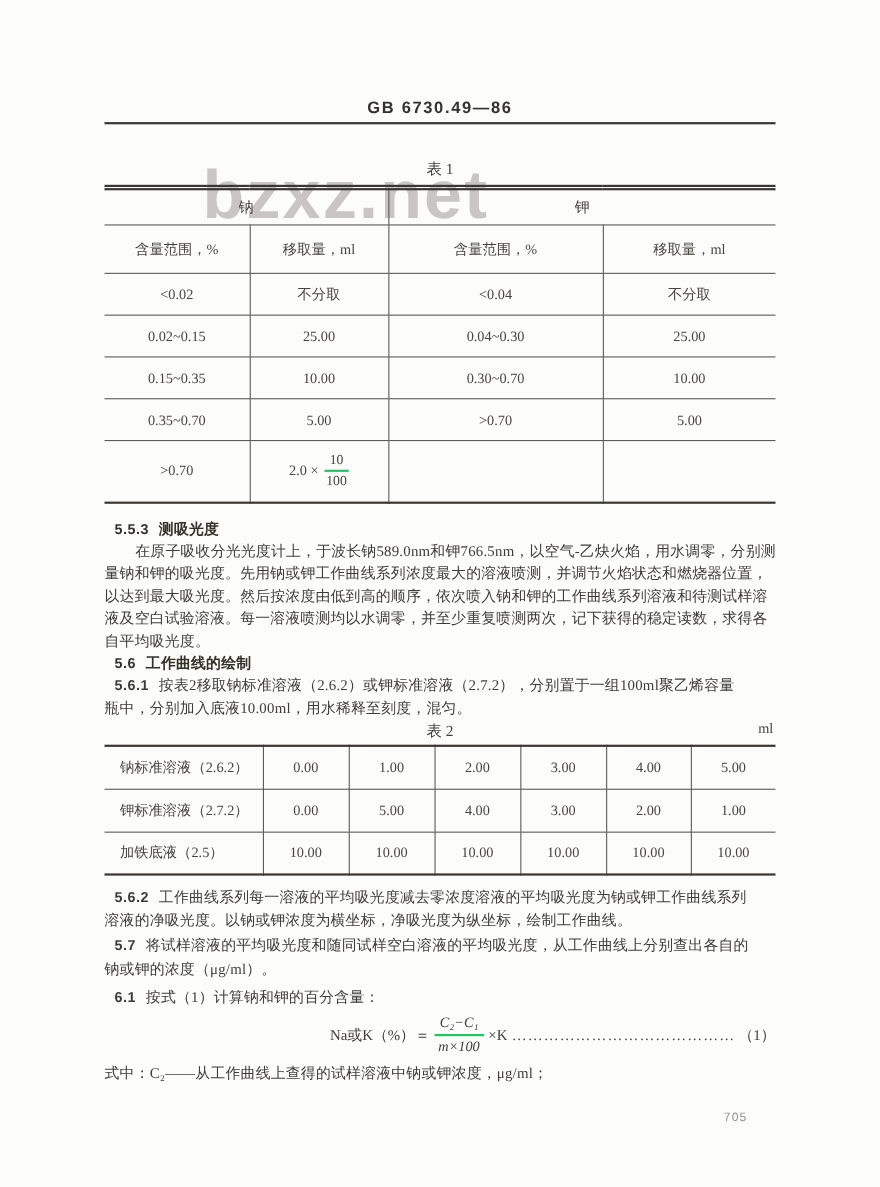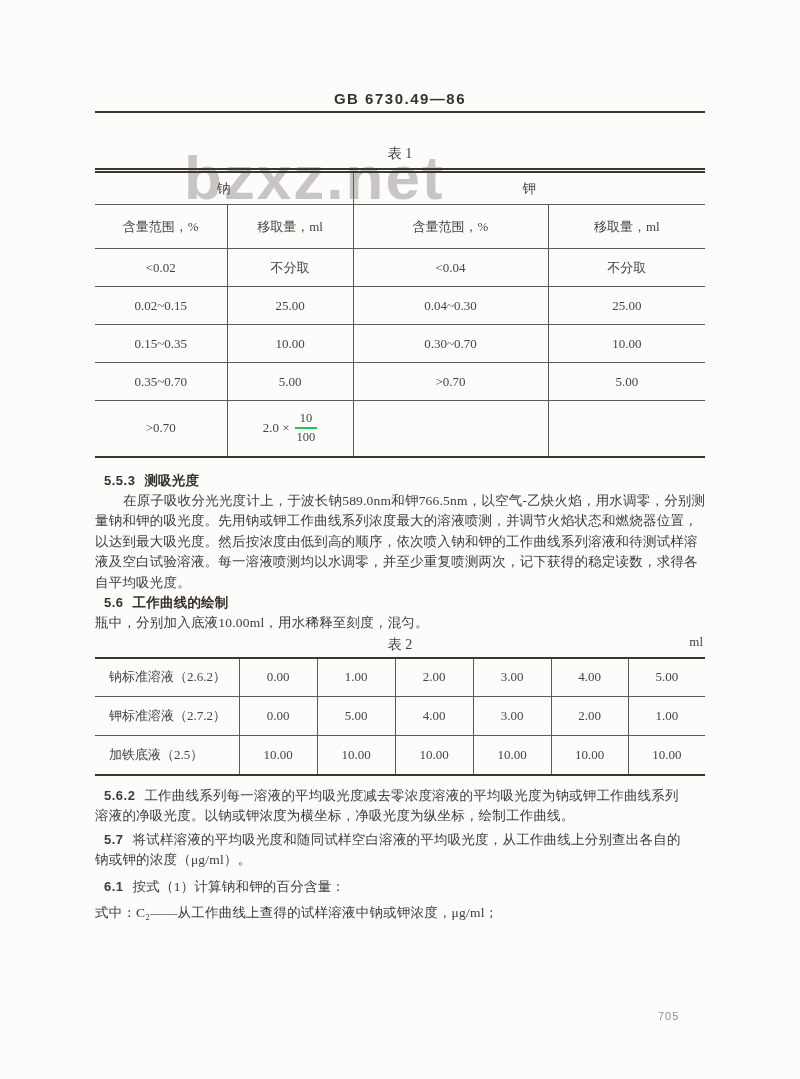--- a/index.html
+++ b/index.html
@@ -154,20 +154,23 @@
     </div>
     <div class="line indent">在原子吸收分光光度计上，于波长钠589.0nm和钾766.5nm，以空气-乙炔火焰，用水调零，分别测</div>
     <div class="line">量钠和钾的吸光度。先用钠或钾工作曲线系列浓度最大的溶液喷测，并调节火焰状态和燃烧器位置，</div>
     <div class="line">以达到最大吸光度。然后按浓度由低到高的顺序，依次喷入钠和钾的工作曲线系列溶液和待测试样溶</div>
     <div class="line">液及空白试验溶液。每一溶液喷测均以水调零，并至少重复喷测两次，记下获得的稳定读数，求得各</div>
     <div class="line">自平均吸光度。</div>
 
     <div class="line heading hang">
       <span class="num">5.6</span><span>工作曲线的绘制</span>
     </div>
+    <div class="line hang">
+      <span class="num">5.6.1</span><span>按表2移取钠标准溶液（2.6.2）或钾标准溶液（2.7.2），分别置于一组100ml聚乙烯容量</span>
+    </div>
     <div class="line">瓶中，分别加入底液10.00ml，用水稀释至刻度，混匀。</div>
 
     <div class="t2caprow">
       <span class="cap">表 2</span>
       <span class="unit">ml</span>
     </div>
 
     <table class="t2">
       <colgroup>
           <col style="width:144px">
@@ -217,19 +220,29 @@
     <div class="line hang mt3">
       <span class="num">5.7</span><span>将试样溶液的平均吸光度和随同试样空白溶液的平均吸光度，从工作曲线上分别查出各自的</span>
     </div>
     <div class="line">钠或钾的浓度（μg/ml）。</div>
 
 
     <div class="line hang mt6">
       <span class="num">6.1</span><span>按式（1）计算钠和钾的百分含量：</span>
     </div>
 
+    <div class="formula">
+      <span>Na或K（%）＝</span>
+      <span class="mfrac">
+        <span class="fnum">C₂−C₁</span>
+        <span class="fden">m×100</span>
+      </span>
+      <span>×K</span>
+      <span class="dots">……………………………………</span>
+      <span class="eqlabel">（1）</span>
+    </div>
 
     <div class="line mt6">式中：C₂——从工作曲线上查得的试样溶液中钠或钾浓度，μg/ml；</div>
 
   </div>
 
   <div class="pageno">705</div>
 </div>
 
 </body></html>

